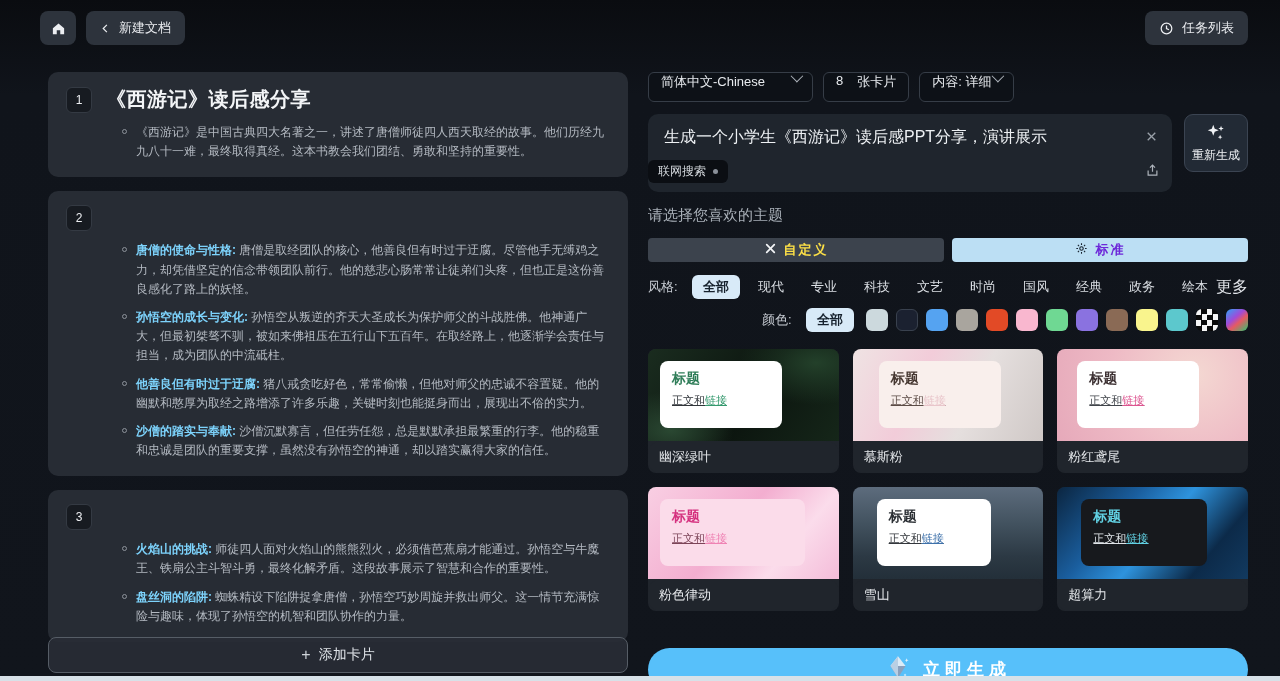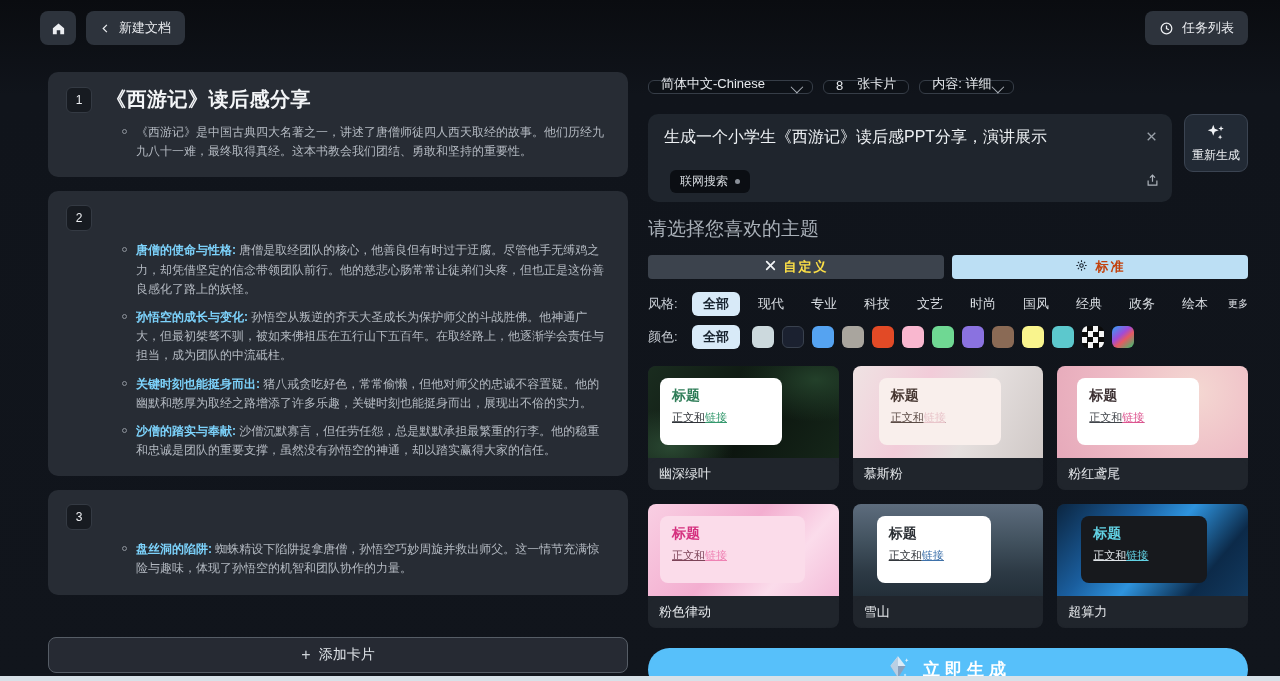--- a/index.html
+++ b/index.html
@@ -28,48 +28,48 @@
   .bullets{margin:10px 0 0 56px;display:flex;flex-direction:column;gap:9px;}
   .bullet{position:relative;padding-left:14px;font-size:12px;line-height:1.6;color:#b4bac2;}
   .bullet .dot{position:absolute;left:0;top:6px;width:5px;height:5px;border:1px solid #8d939b;border-radius:50%;}
   .bullet b{color:#7dd3fc;}
   .add-card{position:absolute;left:0;right:0;bottom:8px;height:36px;border-radius:8px;border:1px solid #565d66;background:rgba(40,45,53,.92);color:#dfe3e8;font-size:14px;font-family:inherit;display:flex;align-items:center;justify-content:center;gap:8px;cursor:pointer;}
   .plus-ic{font-size:16px;color:#cfd4da;}
 
   
   .genpanel{position:relative;width:600px;height:625px;}
   .ctrl-row{display:flex;gap:10px;align-items:center;height:30px;}
-  .pill{display:flex;align-items:flex-end;height:14px;padding:0 12px;border:1px solid #363d47;border-radius:6px;background:#0d1117;color:#e6e9ed;font-size:13px;cursor:pointer;}
+  .pill{display:flex;align-items:flex-start;height:30px;padding:0 12px;border:1px solid #363d47;border-radius:6px;background:#0d1117;color:#e6e9ed;font-size:13px;cursor:pointer;}
   .pill .spacer{width:26px;}
   .chev-down{width:9px;height:9px;border-right:1.5px solid #aeb4bc;border-bottom:1.5px solid #aeb4bc;transform:rotate(45deg) translateY(-2px);}
 
   .prompt-row{display:flex;gap:12px;margin-top:12px;}
-  .prompt-box{position:relative;flex:1;height:88px;background:#1f252d;border-radius:10px;padding:13px 40px 10px 16px;}
+  .prompt-box{position:relative;flex:1;height:78px;background:#1f252d;border-radius:10px;padding:13px 40px 10px 16px;}
   .prompt-text{font-size:16px;color:#eef1f4;line-height:1.3;}
   .prompt-close{position:absolute;top:16px;right:14px;background:none;border:none;cursor:pointer;color:#9aa1a9;}
-  .prompt-foot{position:absolute;left:22px;right:12px;bottom:9px;display:flex;justify-content:space-between;}
+  .prompt-foot{position:absolute;left:0;right:12px;bottom:9px;display:flex;justify-content:space-between;}
   .websearch{display:flex;align-items:center;gap:7px;height:23px;padding:0 10px;border-radius:6px;background:#0b0e13;color:#d4d8dd;font-size:12px;border:none;font-family:inherit;cursor:pointer;}
   .ws-dot{width:5px;height:5px;border-radius:50%;background:#8a9099;}
   .share-btn{background:none;border:none;cursor:pointer;color:#aeb4bc;}
   .regen-btn{flex:0 0 auto;width:64px;height:58px;border-radius:9px;background:#222a35;border:1px solid #3b4452;color:#f0f2f5;font-size:12px;font-family:inherit;display:flex;flex-direction:column;align-items:center;justify-content:center;gap:0;cursor:pointer;}
 
   .theme-box{margin-top:14px;height:441px;overflow:hidden;}
-  .theme-caption{font-size:19px;color:#a9b0b8;}
+  .theme-caption{font-size:15px;color:#a9b0b8;}
   .tabs{display:flex;gap:8px;margin-top:13px;}
   .tab{flex:1;height:24px;border:none;border-radius:4px;font-size:13px;font-weight:bold;font-family:inherit;display:flex;align-items:center;justify-content:center;gap:7px;cursor:pointer;letter-spacing:2px;}
   .tab-custom{background:#3c434d;color:#fde047;}
-  .tab-standard{background:#bcdff4;color:#c2410c;gap:8px;}
+  .tab-standard{background:#bcdff4;color:#6d28d9;gap:8px;}
 
   .filter-row{display:flex;align-items:center;margin-top:13px;font-size:13px;}
   .filter-label{color:#c6cbd2;width:44px;flex:0 0 auto;}
   .style-items{display:flex;align-items:center;gap:0;flex:1;overflow:hidden;position:relative;}
   .style-item{flex:0 0 auto;color:#dbdfe4;padding:3px 0;margin-right:27px;background:none;border:none;font-size:13px;font-family:inherit;cursor:pointer;white-space:nowrap;}
   .style-item.selected{background:#d8eaf8;color:#16212d;border-radius:6px;padding:3px 11px;font-weight:bold;margin-right:18px;}
-  .more-btn{flex:0 0 auto;background:none;border:none;color:#e2e5ea;font-size:10px;font-family:Liberation Mono, monospace;cursor:pointer;}
-  .swatch-row{margin-top:9px;}
+  .more-btn{flex:0 0 auto;background:none;border:none;color:#e2e5ea;font-size:16px;font-family:Liberation Mono, monospace;cursor:pointer;}
+  .swatch-row{margin-top:9px;justify-content:flex-end;}
   .swatches{display:flex;align-items:center;gap:8px;}
   .swatch-all{background:#d8eaf8;color:#16212d;border:none;border-radius:6px;padding:3px 11px;font-size:13px;font-weight:bold;font-family:inherit;cursor:pointer;margin-right:4px;}
   .swatch{width:22px;height:22px;border-radius:6px;border:none;cursor:pointer;flex:0 0 auto;}
   .swatch.bordered{border:1px solid #39414e;}
   .swatch.checker{background:repeating-conic-gradient(#0b0b0b 0% 25%,#f5f5f5 0% 50%) 0 0/11px 11px;}
   .swatch.gradient{background:linear-gradient(140deg,#4a8df0 10%,#a04bd8 40%,#e65a62 60%,#43b86e 95%);}
 
   .theme-grid{display:grid;grid-template-columns:repeat(3,1fr);gap:14px;margin-top:17px;}
   .theme-card{border-radius:8px;overflow:hidden;background:#20252c;cursor:pointer;}
   .thumb{position:relative;height:92px;}
@@ -154,35 +154,38 @@
     <div class="bullets">
   <div class="bullet">
     <span class="dot"></span><b>唐僧的使命与性格: </b><span>唐僧是取经团队的核心，他善良但有时过于迂腐。尽管他手无缚鸡之力，却凭借坚定的信念带领团队前行。他的慈悲心肠常常让徒弟们头疼，但也正是这份善良感化了路上的妖怪。</span>
   </div>
 
   <div class="bullet">
     <span class="dot"></span><b>孙悟空的成长与变化: </b><span>孙悟空从叛逆的齐天大圣成长为保护师父的斗战胜佛。他神通广大，但最初桀骜不驯，被如来佛祖压在五行山下五百年。在取经路上，他逐渐学会责任与担当，成为团队的中流砥柱。</span>
   </div>
 
   <div class="bullet">
-    <span class="dot"></span><b>关键时刻也能挺身而出: </b><span>猪八戒贪吃好色，常常偷懒，但他对师父的忠诚不容置疑。他的幽默和憨厚为取经之路增添了许多乐趣，关键时刻也能挺身而出，展现出不俗的实力。</span>
+    <span class="dot"></span><b>他善良但有时过于迂腐: </b><span>猪八戒贪吃好色，常常偷懒，但他对师父的忠诚不容置疑。他的幽默和憨厚为取经之路增添了许多乐趣，关键时刻也能挺身而出，展现出不俗的实力。</span>
   </div>
 
   <div class="bullet">
     <span class="dot"></span><b>沙僧的踏实与奉献: </b><span>沙僧沉默寡言，但任劳任怨，总是默默承担最繁重的行李。他的稳重和忠诚是团队的重要支撑，虽然没有孙悟空的神通，却以踏实赢得大家的信任。</span>
   </div>
 </div>
   </div>
 
   <div class="card">
     <div class="card-head">
       <span class="card-num">3</span>
     </div>
     <div class="bullets">
 
+  <div class="bullet">
+    <span class="dot"></span><b>火焰山的挑战: </b><span>师徒四人面对火焰山的熊熊烈火，必须借芭蕉扇才能通过。孙悟空与牛魔王、铁扇公主斗智斗勇，最终化解矛盾。这段故事展示了智慧和合作的重要性。</span>
+  </div>
 
   <div class="bullet">
     <span class="dot"></span><b>盘丝洞的陷阱: </b><span>蜘蛛精设下陷阱捉拿唐僧，孙悟空巧妙周旋并救出师父。这一情节充满惊险与趣味，体现了孙悟空的机智和团队协作的力量。</span>
   </div>
 
 </div>
   </div>
 
 </div>
       <button class="add-card">

